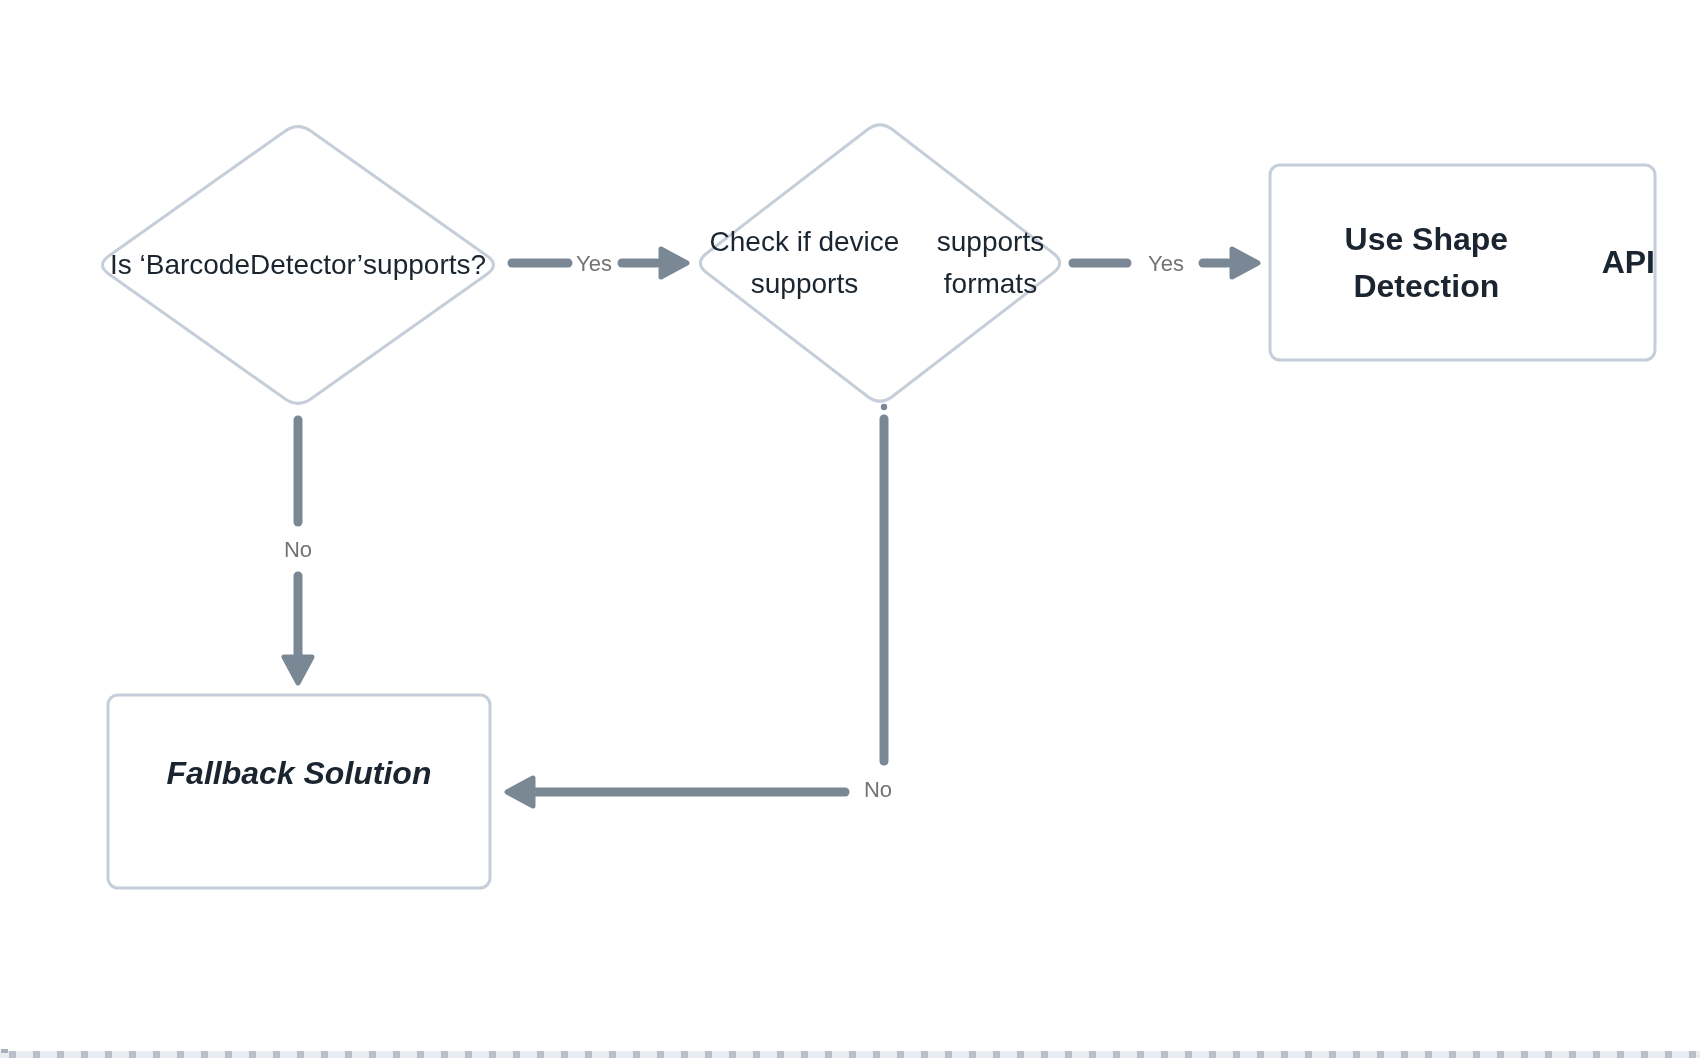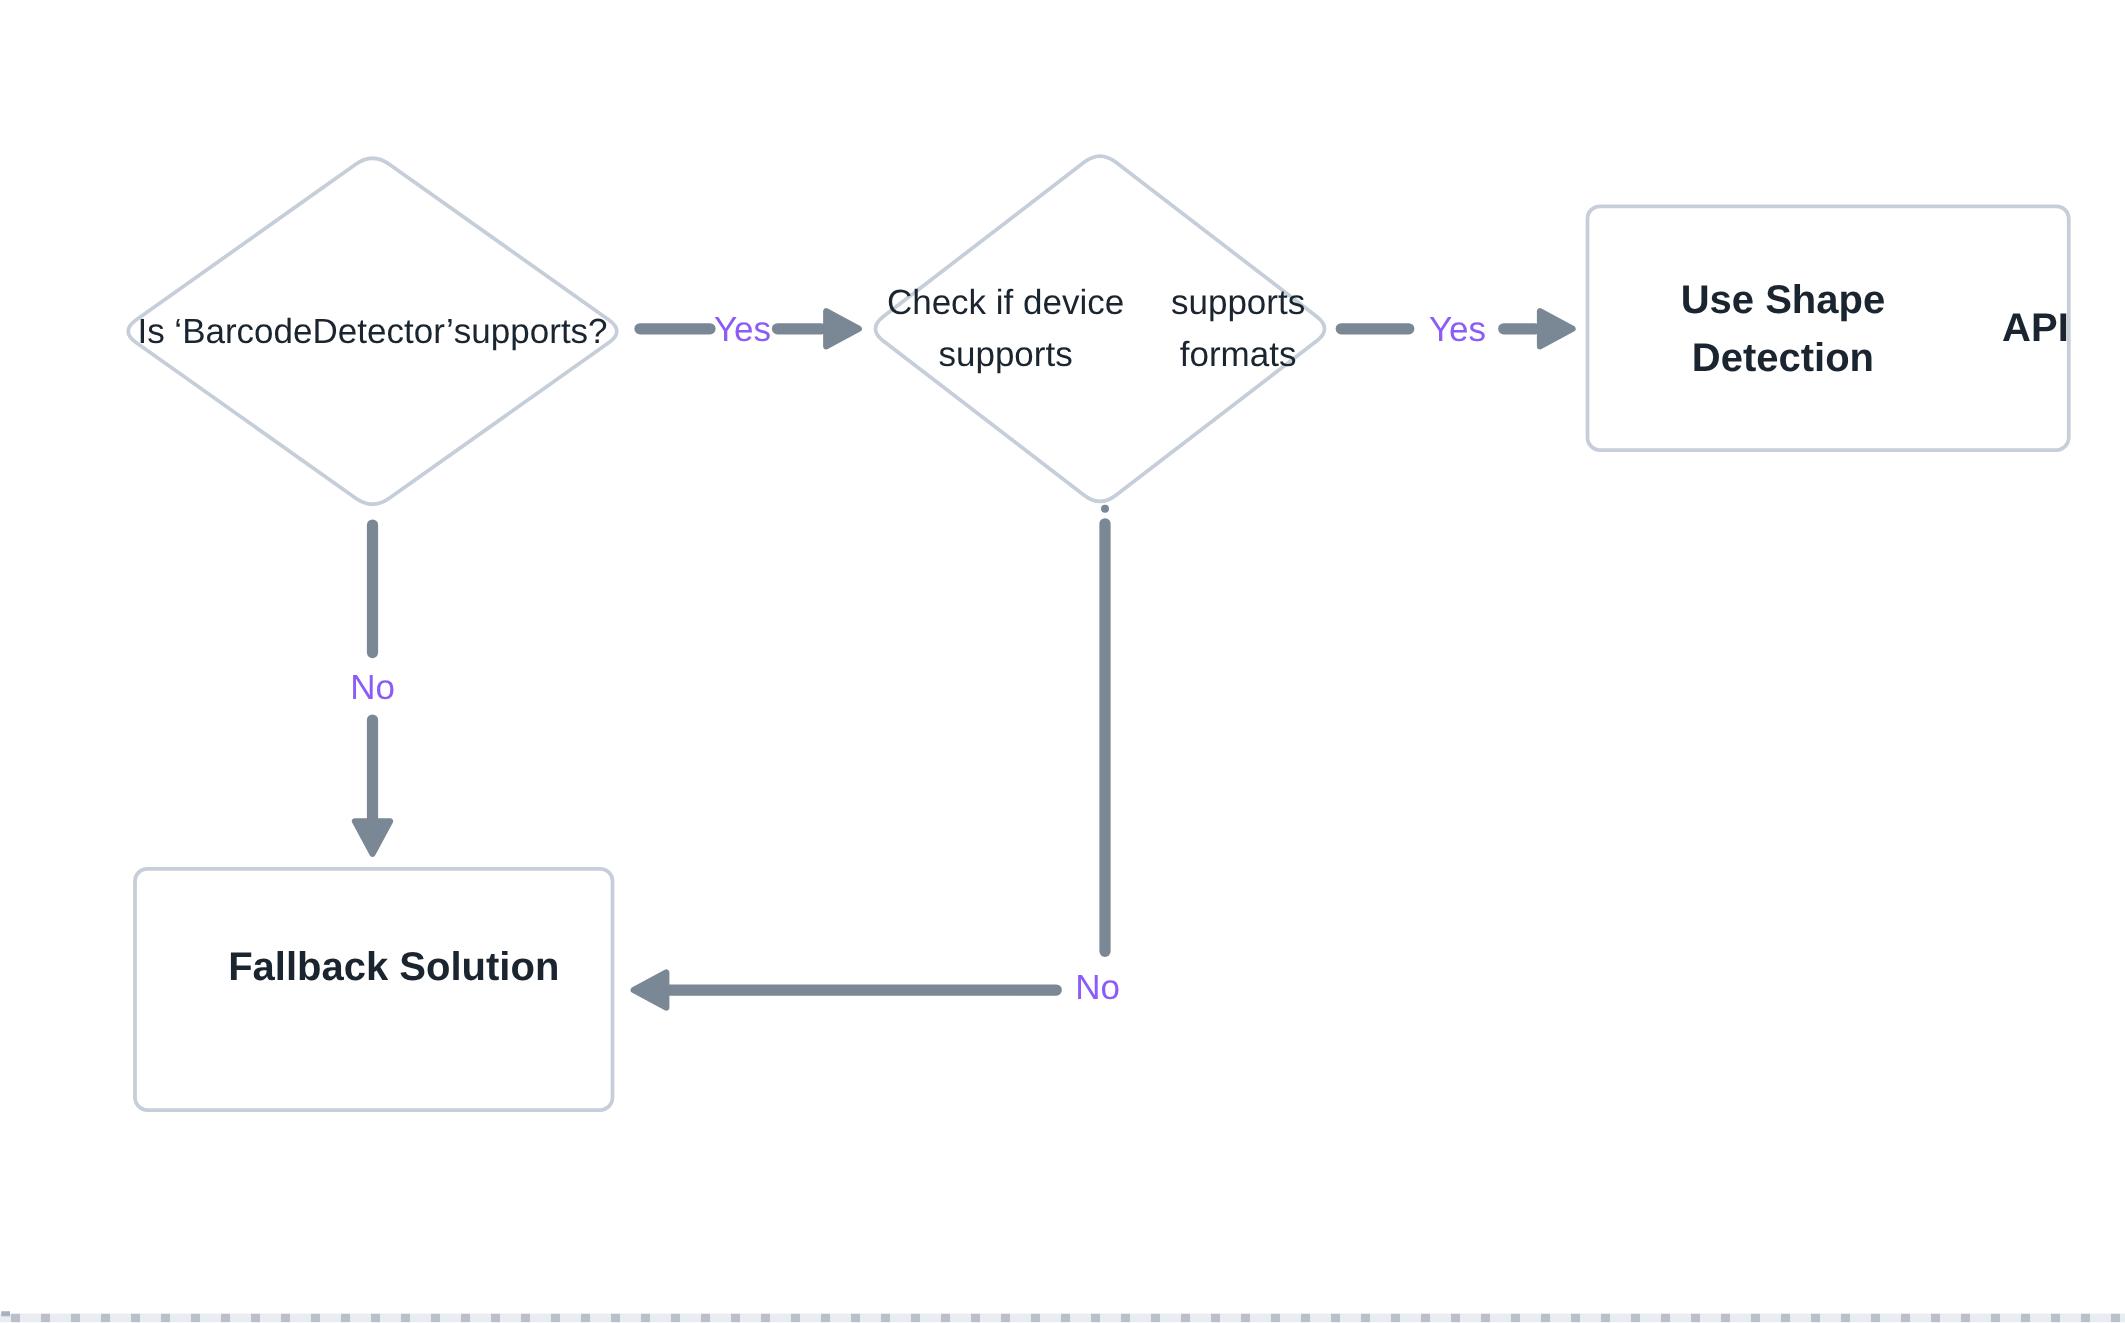--- a/index.html
+++ b/index.html
@@ -38,23 +38,23 @@
     font-weight: 500;
   }
   .process-label {
     font-size: 32px;
     line-height: 47px;
     font-weight: 600;
   }
   .edge-label {
     position: absolute;
     transform: translate(-50%, -50%);
-    font-size: 28px;
+    font-size: 22px;
     font-weight: 500;
-    color: #8b5cf6;
+    color: #737373;
     white-space: nowrap;
   }
   .bottom-strip {
     position: absolute;
     left: 0;
     bottom: 0;
     width: 1700px;
     height: 7px;
     background-image: repeating-linear-gradient(
       90deg,
@@ -122,21 +122,21 @@
   <div class="node-label decision-label" style="left:694px; top:120px; width:372px; height:286px;">
     <span>Check if device supports</span>
     <span>supports formats</span>
   </div>
 
   <div class="node-label process-label" style="left:1270px; top:165px; width:385px; height:195px;gap:19px;">
     <span>Use Shape Detection</span>
     <span>API</span>
   </div>
 
-  <div class="node-label process-label" style="left:124px; top:695px; width:382px; height:157px;">
+  <div class="node-label process-label" style="left:108px; top:695px; width:382px; height:157px;font-style:italic;">
     <span>Fallback Solution</span>
   </div>
 
   <div class="edge-label" style="left:594px; top:264px;">Yes</div>
 
   <div class="edge-label" style="left:1166px; top:264px;">Yes</div>
 
   <div class="edge-label" style="left:298px; top:550px;">No</div>
 
   <div class="edge-label" style="left:878px; top:790px;">No</div>

